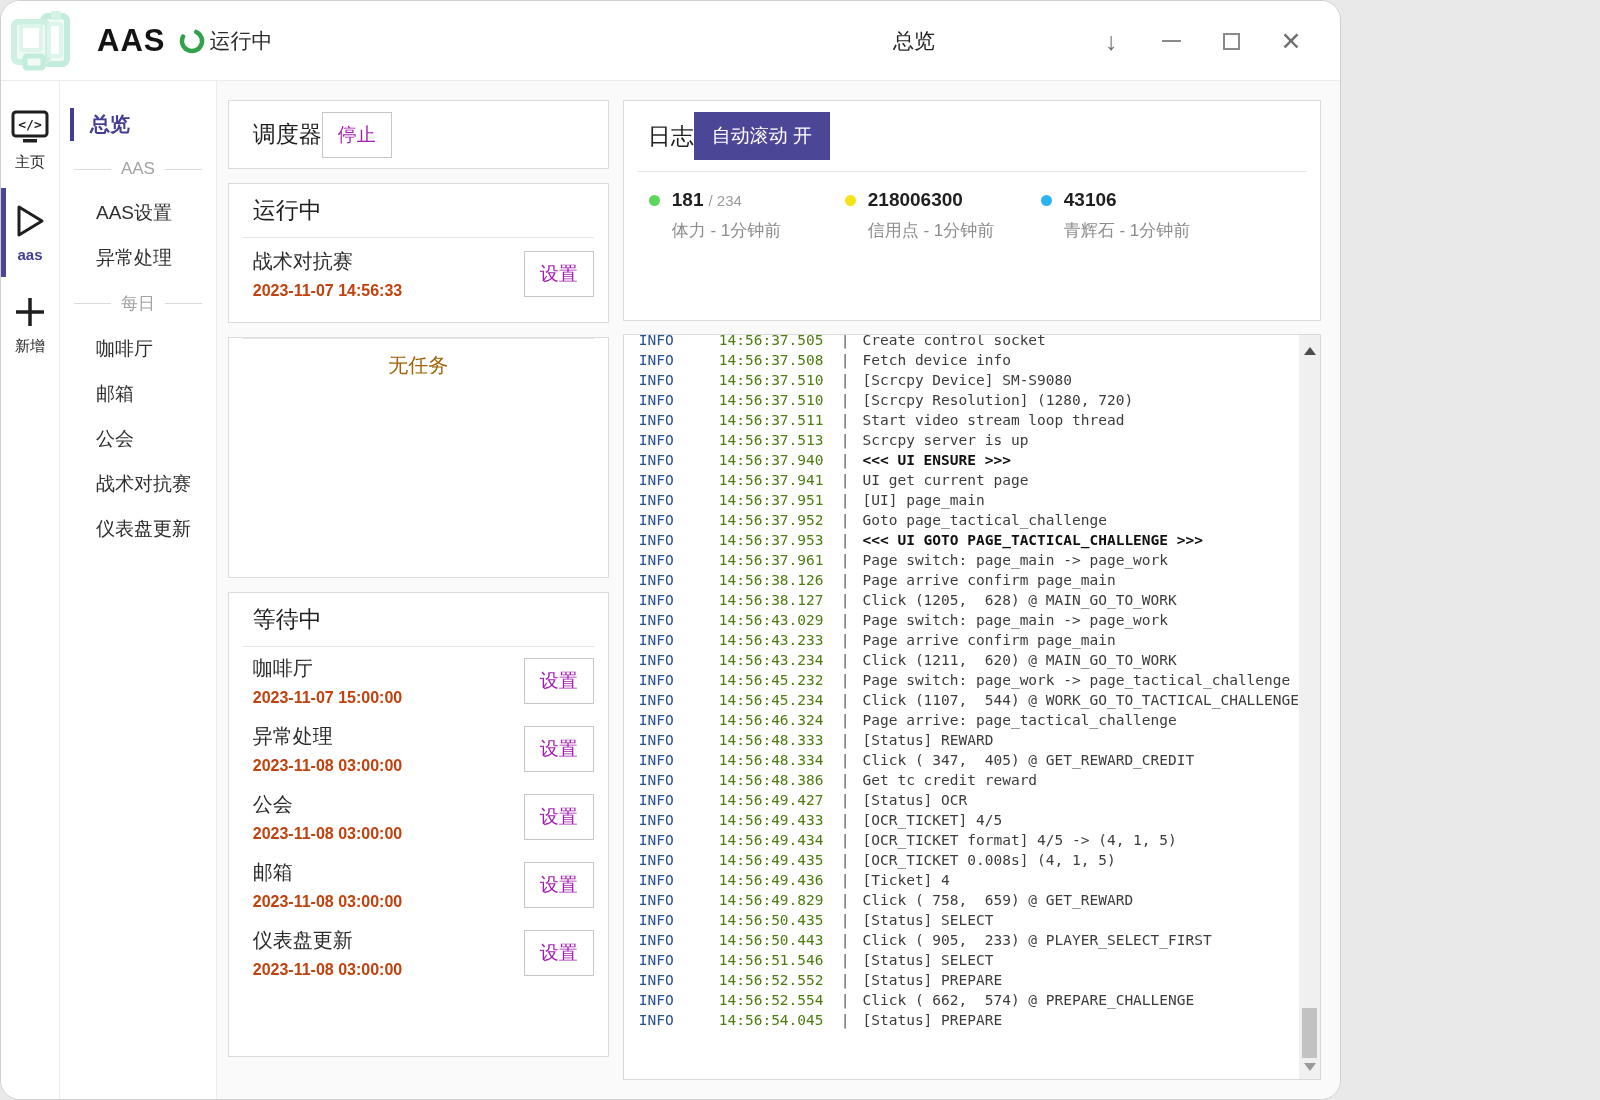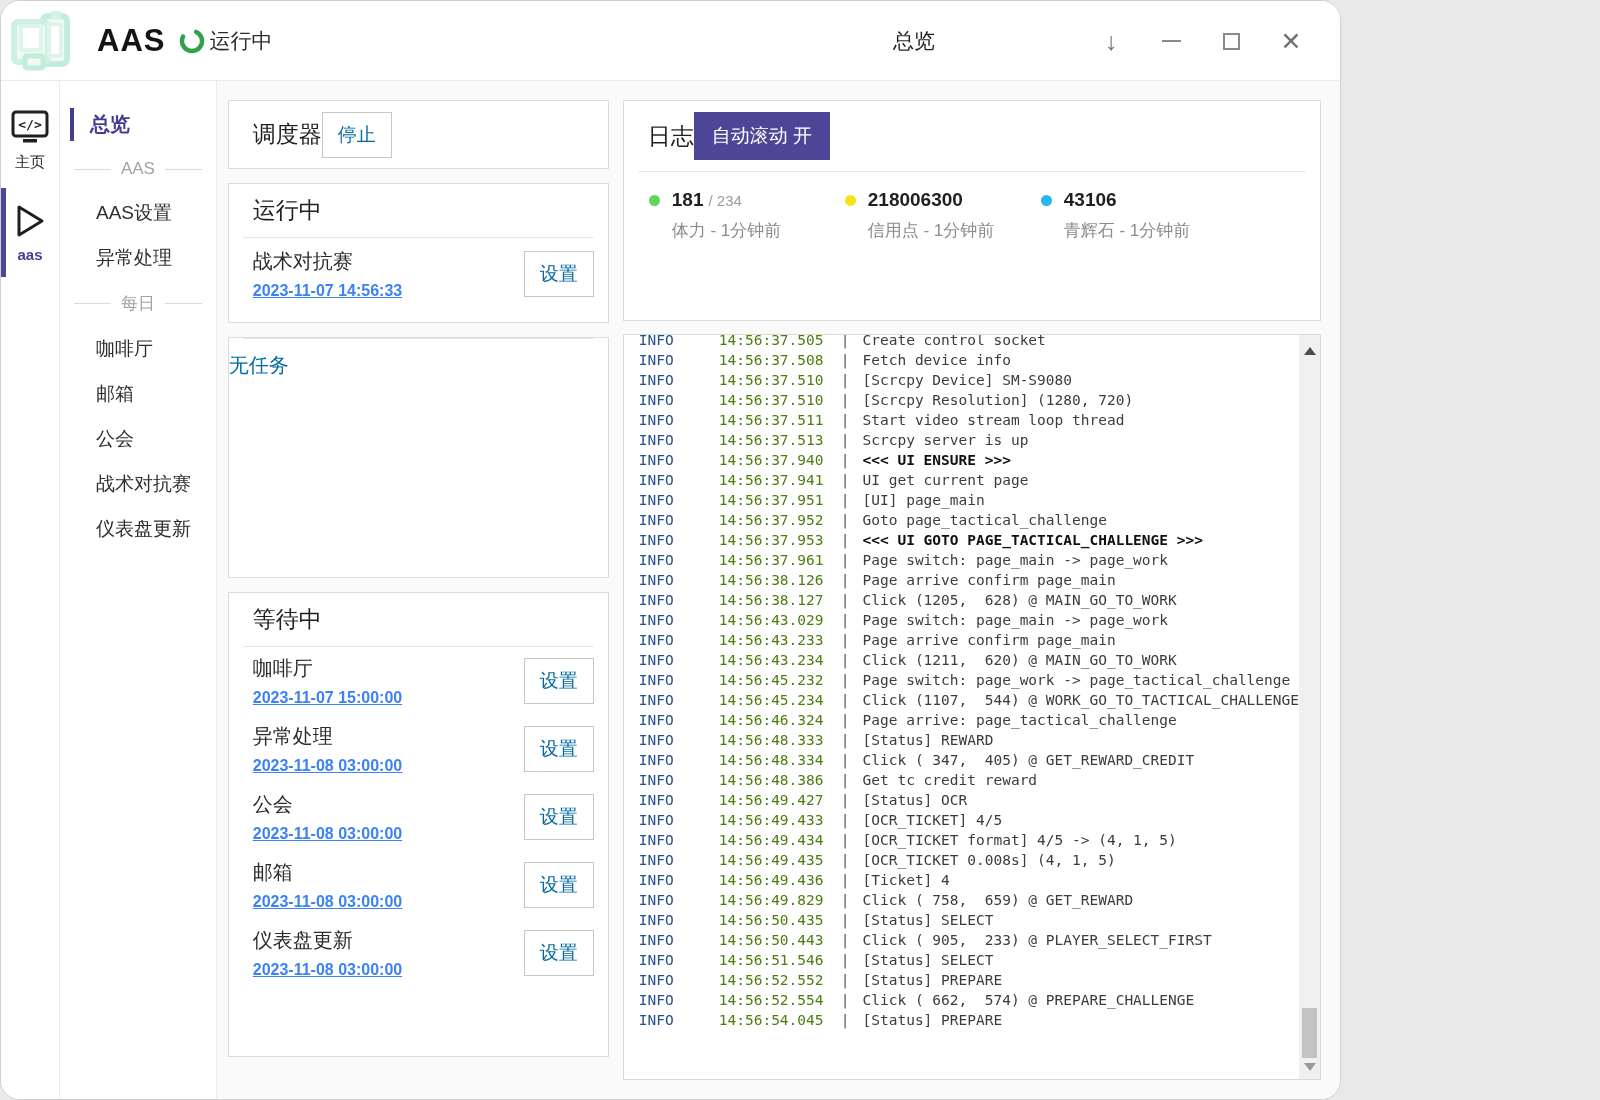--- a/index.html
+++ b/index.html
@@ -49,36 +49,36 @@
   
   .content { flex:1; background:#fafafa; padding:19px 19px 20px 11px; display:flex; gap:14px; }
   .col-left { width:381px; flex:0 0 381px; display:flex; flex-direction:column; gap:14px; }
   .col-right { flex:1; display:flex; flex-direction:column; gap:13px; }
 
   .card { background:#fff; border:1px solid #dcdcdc; }
   .card-head { display:flex; justify-content:flex-start; align-items:center; padding:11px 14px 11px 24px; }
   .card-title { font-size:23px; color:#1f1f1f; }
   .card-hr { height:1px; background:#e6e6e6; margin:0 14px; }
 
-  .btn { background:#fff; border:1px solid #c6c6c6; color:#0369a1; font-size:19px;
+  .btn { background:#fff; border:1px solid #c6c6c6; color:#a21caf; font-size:19px;
          padding:9px 15px; min-width:68px; text-align:center; cursor:pointer;
          font-family:"Liberation Sans", sans-serif; }
   .btn-primary { background:#4c4696; border:1px solid #4c4696; color:#fff; font-size:19px;
                  padding:10px 17px; cursor:pointer; font-family:"Liberation Sans", sans-serif; }
 
   .card-scheduler { height:69px; display:flex; }
   .card-scheduler .card-head { flex:1; padding-top:0; padding-bottom:0; }
 
   .card-running { height:140px; }
   .task-row { display:flex; justify-content:space-between; align-items:center; padding:10px 14px 10px 24px; }
   .task-name { font-size:20px; color:#2b2b2b; }
-  .task-time { font-size:16px; font-weight:bold; color:#3b82f6; margin-top:7px;text-decoration:underline; }
+  .task-time { font-size:16px; font-weight:bold; color:#c2410c; margin-top:7px; }
 
   .card-queued { height:241px; }
-  .queue-empty { text-align:left; color:#0369a1; font-size:20px; padding-top:13px; }
+  .queue-empty { text-align:center; color:#a16207; font-size:20px; padding-top:13px; }
 
   .card-waiting { height:465px; }
   .waiting-list .task-row { padding:8px 14px 8px 24px; }
 
   .card-loghead { height:221px; }
   .stats-row { display:flex; padding:17px 0 0 25px; }
   .stat { width:196px; flex:0 0 196px; }
   .stat-top { display:flex; align-items:center; }
   .stat-dot { width:11px; height:11px; border-radius:50%; flex:0 0 auto; margin-right:12px; }
   .stat-value { font-size:19px; font-weight:bold; color:#1f1f1f; }
@@ -149,20 +149,28 @@
         <span class="rail-label">主页</span>
       </div>
       <div class="rail-item active">
         <span class="glyph">
           <svg width="36" height="38" viewBox="0 0 36 38">
             <path d="M7 5 L30 19 L7 33 Z" fill="none" stroke="#1f1f1f" stroke-width="3" stroke-linejoin="round"></path>
           </svg>
         </span>
         <span class="rail-label">aas</span>
       </div>
+      <div class="rail-item">
+        <span class="glyph">
+          <svg width="36" height="36" viewBox="0 0 36 36">
+            <path d="M18 4 V32 M4 18 H32" stroke="#1f1f1f" stroke-width="3.5"></path>
+          </svg>
+        </span>
+        <span class="rail-label">新增</span>
+      </div>
     </div>
 
     <div class="menu">
 
     <div class="menu-item active">
           <span>总览</span>
         </div>
         <div class="menu-item divider">
           <span>AAS</span>
         </div>

